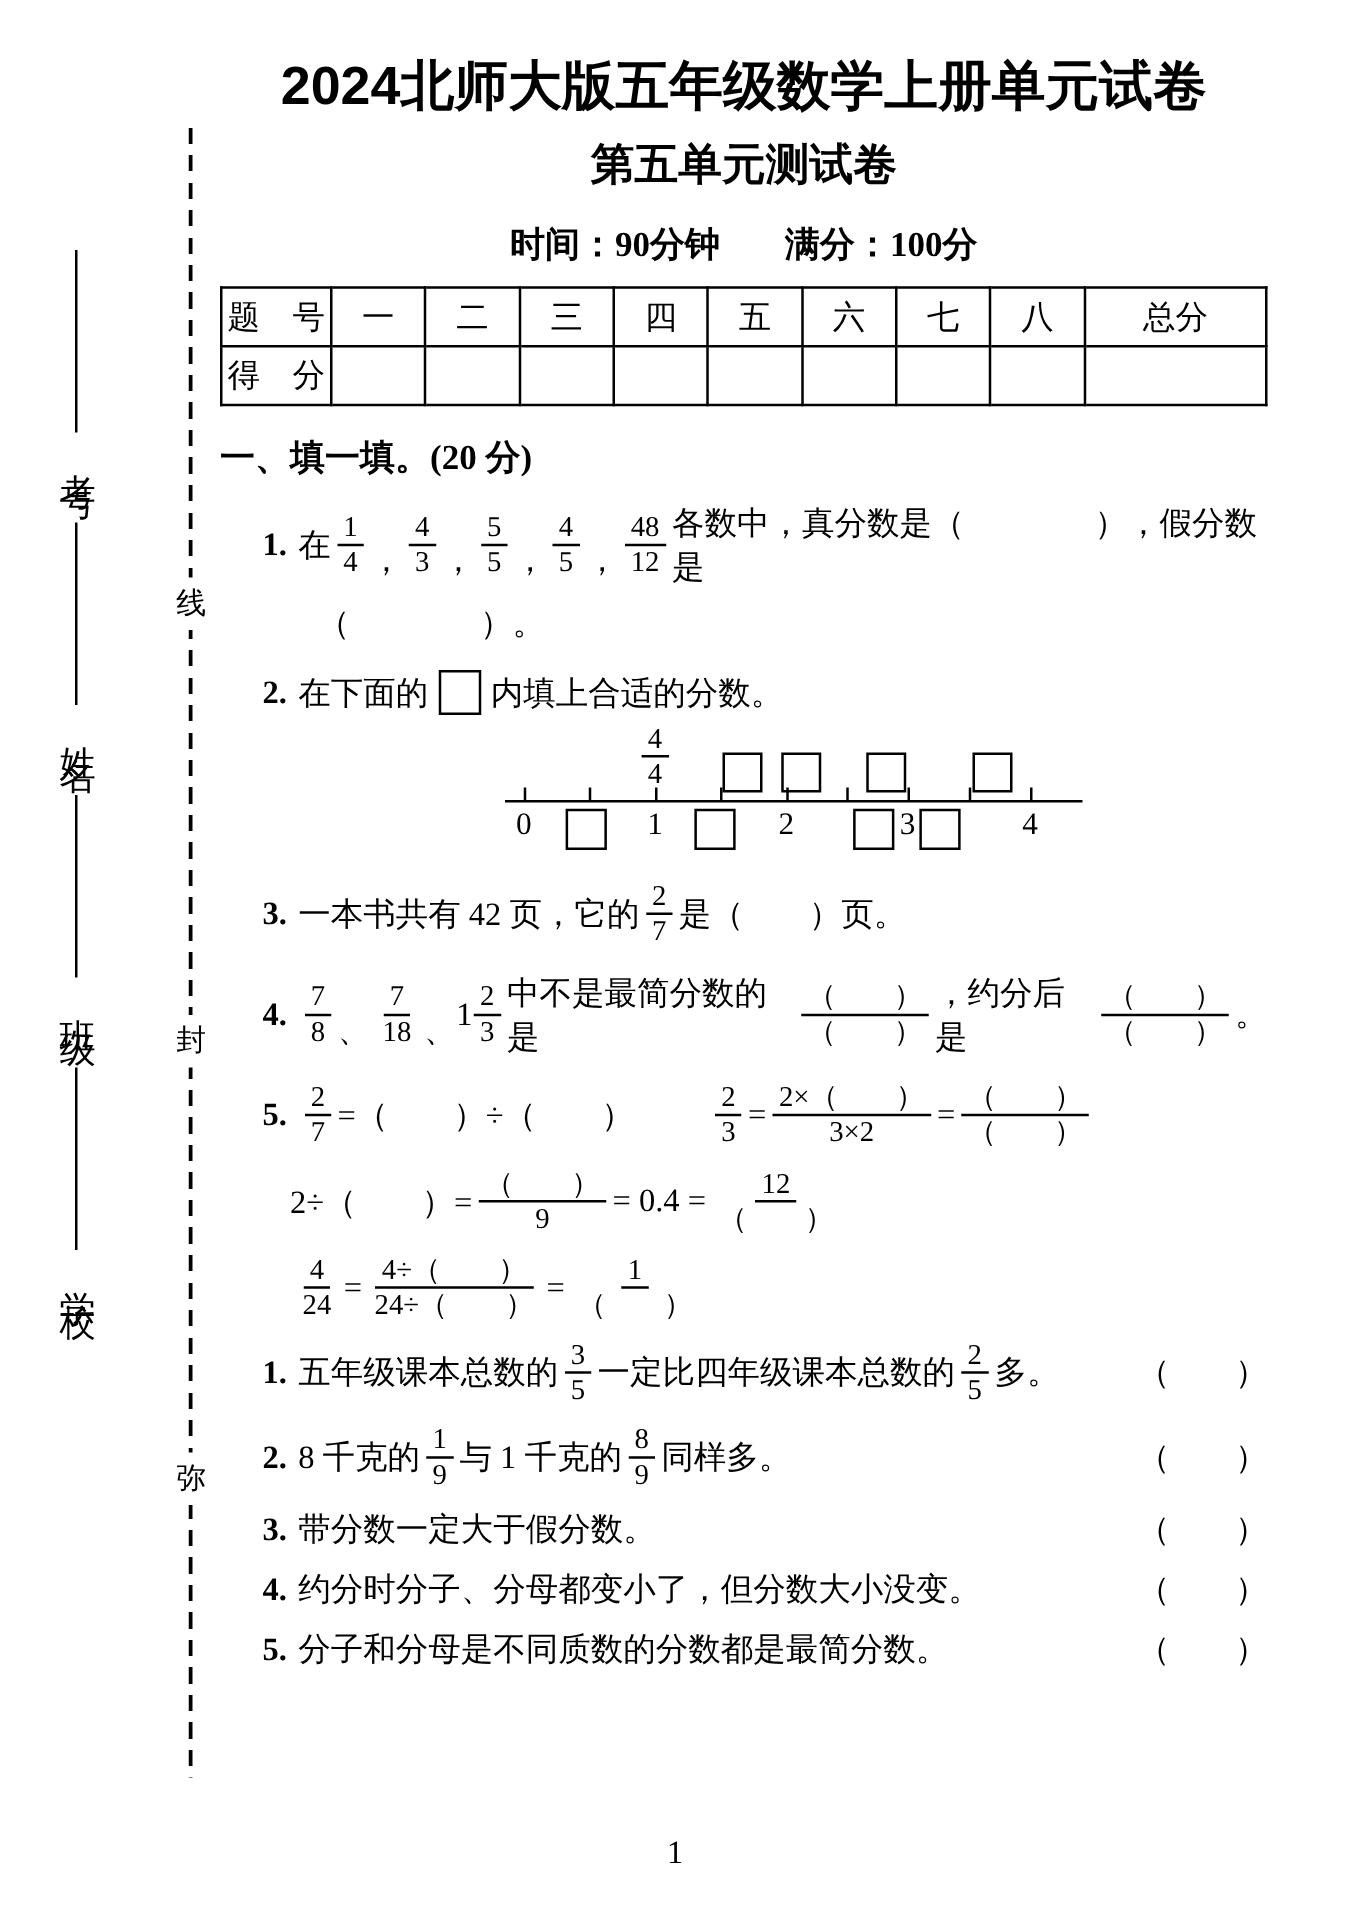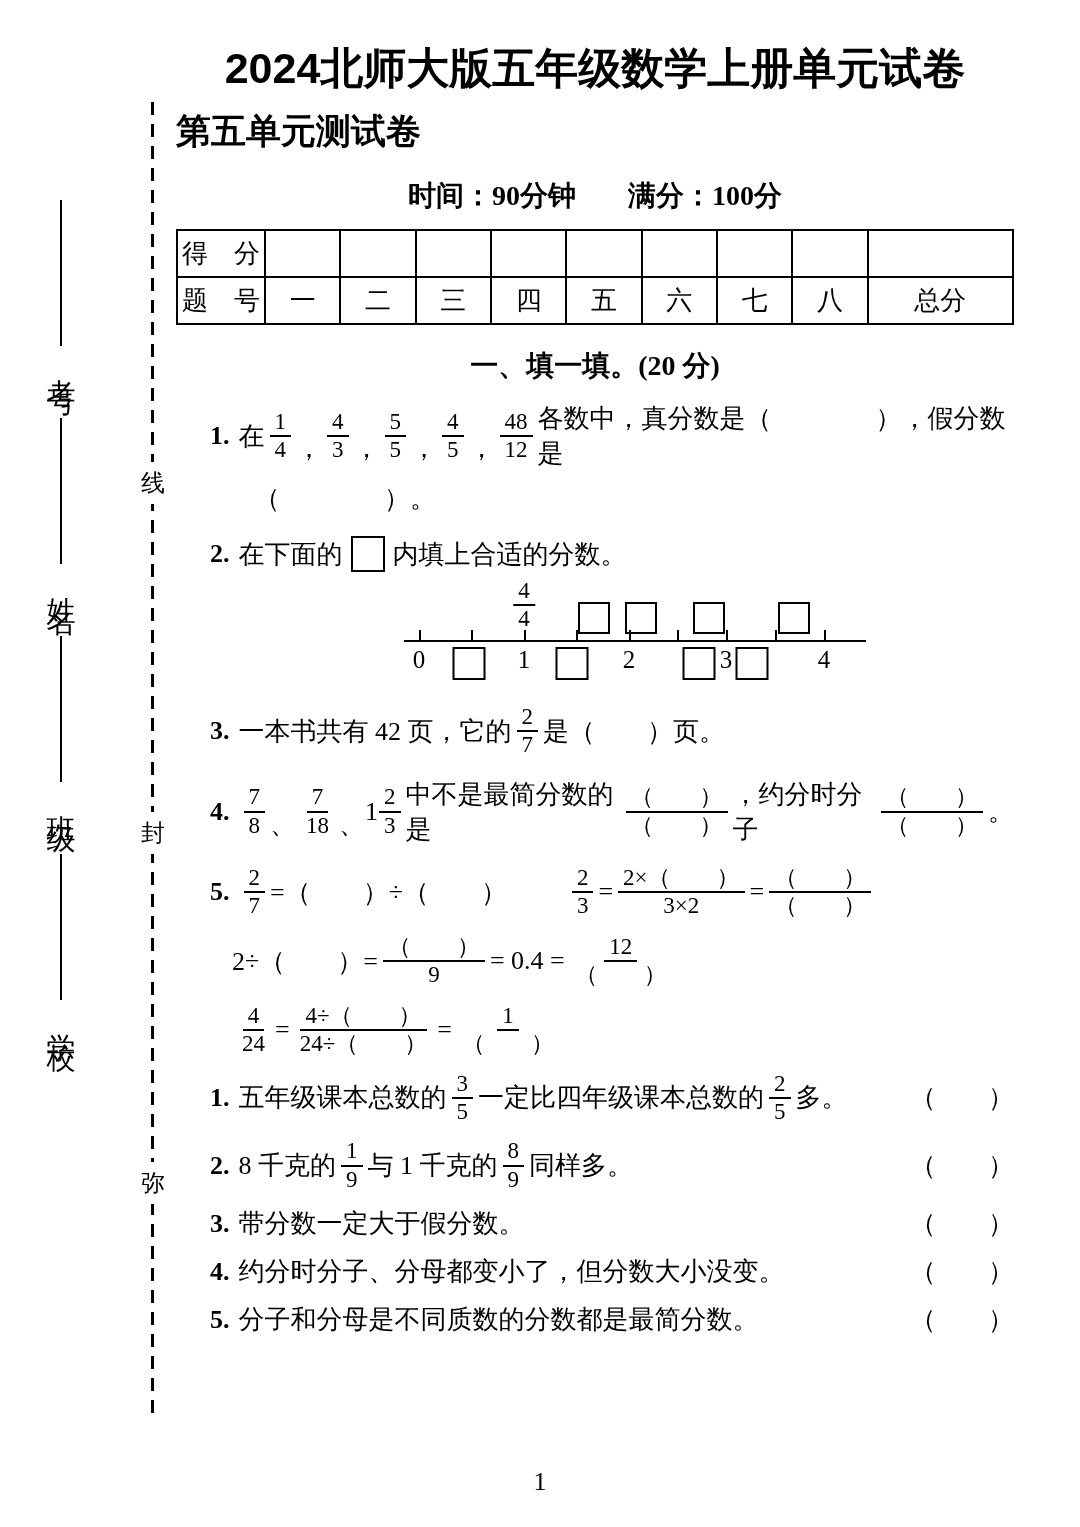--- a/index.html
+++ b/index.html
@@ -19,30 +19,30 @@
     font-size:29px; letter-spacing:10px; line-height:1; }
 
   .seal-line { position:absolute; left:151px; top:102px; height:1320px; width:3px;
     background:repeating-linear-gradient(to bottom,#000 0 13px,transparent 13px 22px); }
   .seal-char { position:absolute; left:139px; width:28px; text-align:center;
     font-size:24px; line-height:1; background:#fff; padding:9px 0; }
 
   
   .content { position:absolute; left:176px; top:40px; width:838px; }
   .title    { text-align:center; font-size:43px; font-weight:bold; }
-  .subtitle { font-size:35px; font-weight:bold; margin-top:10px; }
+  .subtitle { text-align:center; font-size:35px; font-weight:bold; margin-top:10px; }
   .info     { text-align:center; font-size:28px; font-weight:bold; margin-top:22px; }
   .info .gap{ display:inline-block; width:52px; }
 
   table.score { width:100%; border-collapse:collapse; margin-top:14px; }
   table.score td { border:2px solid #000; height:47px; text-align:center;
     font-size:26px; padding:0; }
   table.score td.first { width:88px; }
 
-  .sec-heading { font-size:28px; font-weight:bold; margin-top:22px;text-align:center; }
+  .sec-heading { font-size:28px; font-weight:bold; margin-top:22px; }
 
   .q { font-size:26px; margin-top:16px; padding-left:34px; }
   .q-flex { display:flex; align-items:center; flex-wrap:nowrap; }
   .qno { font-weight:bold; margin-right:9px; }
   .sep { align-self:flex-end; padding-bottom:5px; }
 
   .frac { display:inline-flex; flex-direction:column; align-items:center;
     margin:0 5px; font-size:23px; line-height:1.15; }
   .frac .fn { padding:0 5px; border-bottom:2px solid #000; white-space:nowrap; }
   .frac .fd { padding:0 5px; white-space:nowrap; }
@@ -103,43 +103,43 @@
 
   <div class="title sans">2024北师大版五年级数学上册单元试卷</div>
   <div class="subtitle sans">第五单元测试卷</div>
   <div class="info">
     <span>时间：90分钟</span><span class="gap"></span><span>满分：100分</span>
   </div>
 
   <table class="score">
     <tbody>
         <tr>
-      <td class="first">得　分</td>
-      <td></td>
-      <td></td>
-      <td></td>
-      <td></td>
-      <td></td>
-      <td></td>
-      <td></td>
-      <td></td>
-      <td></td>
-    </tr>
-    <tr>
       <td class="first">题　号</td>
       <td>一</td>
       <td>二</td>
       <td>三</td>
       <td>四</td>
       <td>五</td>
       <td>六</td>
       <td>七</td>
       <td>八</td>
       <td>总分</td>
     </tr>
+    <tr>
+      <td class="first">得　分</td>
+      <td></td>
+      <td></td>
+      <td></td>
+      <td></td>
+      <td></td>
+      <td></td>
+      <td></td>
+      <td></td>
+      <td></td>
+    </tr>
   </tbody>
     </table>
 
   <div class="sec-heading" style="padding-left:0">一、填一填。(20 分)</div>
 
   <div class="q q-flex">
     <span class="qno">1.</span>
     <span>在</span>
     <span class="frac">
         <span class="fn">1</span>
@@ -234,21 +234,21 @@
     <span>1</span>
     <span class="frac frac-tight">
         <span class="fn">2</span>
         <span class="fd">3</span>
       </span>
     <span>中不是最简分数的是</span>
     <span class="frac">
         <span class="fn">（　　）</span>
         <span class="fd">（　　）</span>
       </span>
-    <span>，约分时分子</span>
+    <span>，约分后是</span>
     <span class="frac">
         <span class="fn">（　　）</span>
         <span class="fd">（　　）</span>
       </span>
     <span>。</span>
   </div>
 
   <div class="q q-flex" style="margin-top:18px">
     <span class="qno">5.</span>
     <span class="frac">

